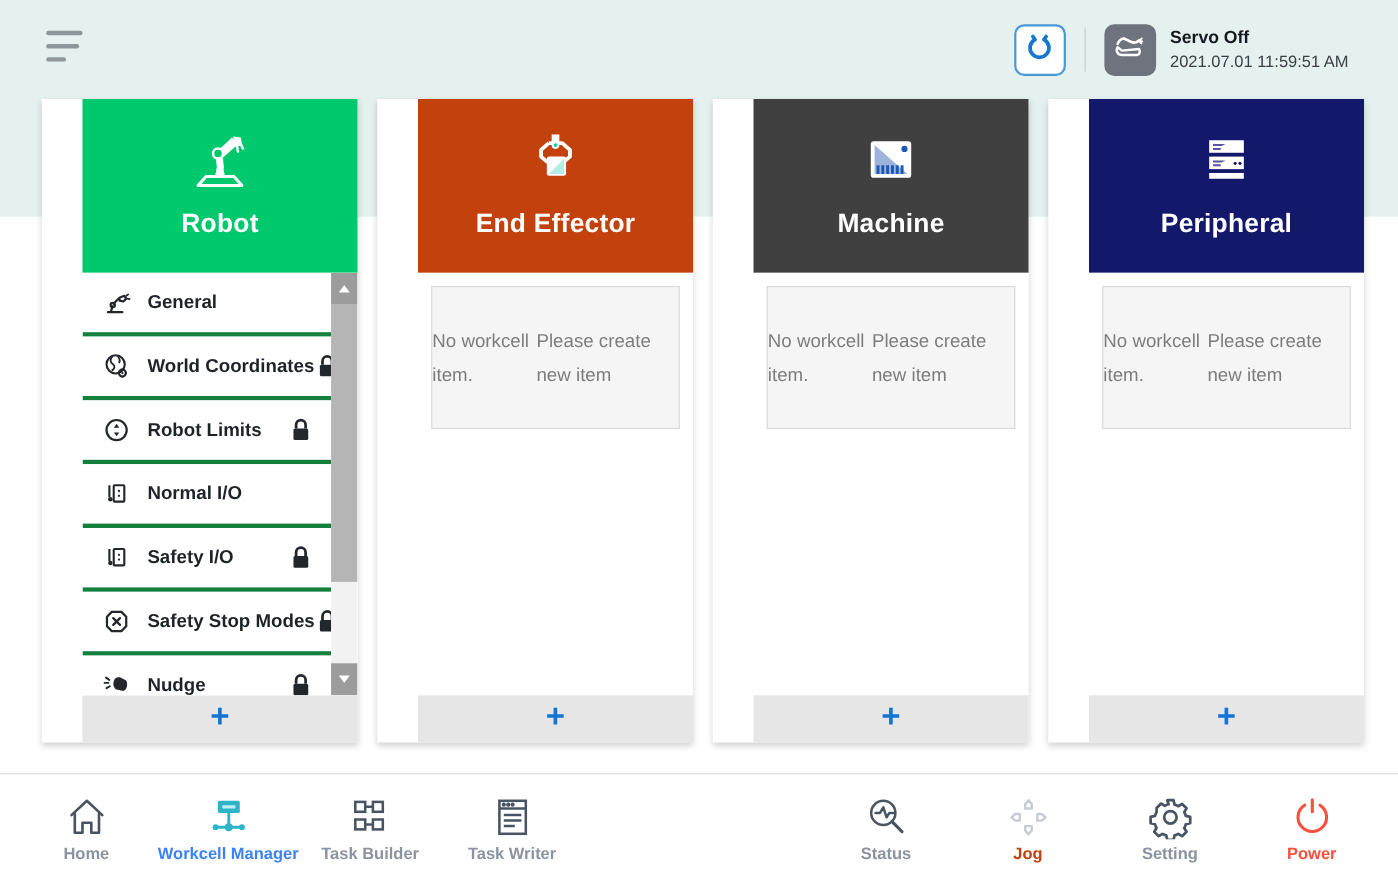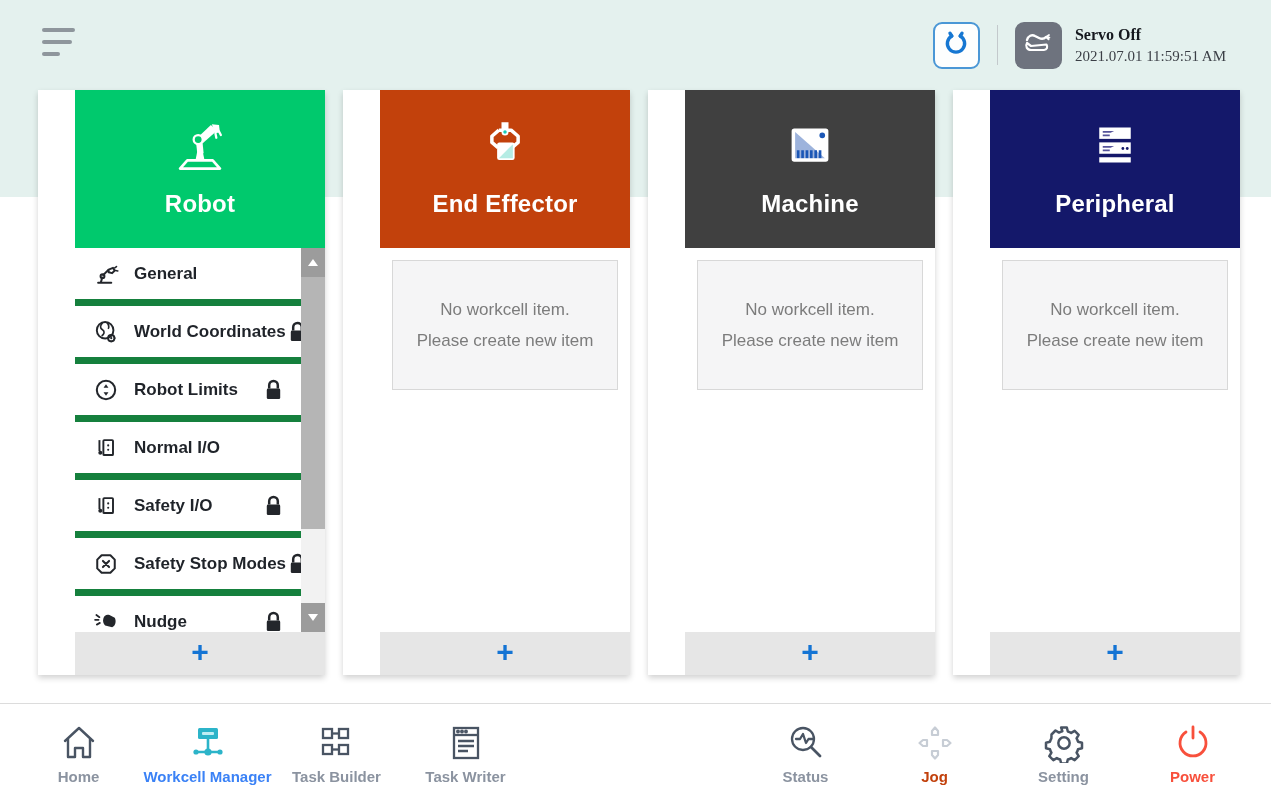--- a/index.html
+++ b/index.html
@@ -10,56 +10,56 @@
 
   
   .top-band { position:absolute; left:0; top:0; width:1271px; height:197px; background:#e4f1ee; }
   .topbar { position:absolute; left:0; top:0; width:1271px; height:90px; display:flex; align-items:center; }
   .hamburger { position:absolute; left:42px; top:28px; width:40px; height:34px; cursor:pointer; }
   .hamburger span { display:block; height:4px; border-radius:2px; background:#8e969c; margin-bottom:8px; }
   .hamburger span:nth-child(1){ width:33px; }
   .hamburger span:nth-child(2){ width:30px; }
   .hamburger span:nth-child(3){ width:18px; }
 
-  .topbar-right { position:absolute; right:45px; top:21px; display:flex; align-items:center; height:48px;font-family:Liberation Serif, serif; }
+  .topbar-right { position:absolute; right:45px; top:21px; display:flex; align-items:center; height:48px; }
   .gripper-btn { width:47px; height:47px; background:#fdfefe; border:2px solid #4a97d6; border-radius:9px;
                  display:flex; align-items:center; justify-content:center; }
   .topbar-divider { width:1px; height:40px; background:#c3c9cc; margin:0 17px; }
   .servo-box { width:47px; height:47px; background:#6e737e; border-radius:9px; display:flex; align-items:center; justify-content:center; margin-right:13px; }
   .servo-text { display:flex; flex-direction:column; justify-content:center; }
   .servo-status { font-size:16px; font-weight:700; color:#15181e; line-height:22px; }
   .servo-time { font-size:15px; color:#3b3f46; line-height:21px; }
 
   
   .columns { position:absolute; left:38px; top:90px; width:1202px; height:585px; display:flex; gap:18px; }
   .wc-col { width:287px; height:585px; display:flex; flex-direction:column; box-shadow:0 3px 6px rgba(0,0,0,.18); background:#fff;padding-left:37px; }
   .wc-header { height:158px; display:flex; flex-direction:column; align-items:center; flex-shrink:0; }
   .wc-header .hicon { margin-top:24px; height:62px; display:flex; align-items:center; justify-content:center; }
   .wc-title { margin-top:14px; font-size:24px; font-weight:700; color:#ffffff; letter-spacing:.2px; }
   .wc-body { flex:1; background:#fff; position:relative; overflow:hidden; }
   .wc-footer { height:43px; flex-shrink:0; background:#e6e6e6; display:flex; align-items:center; justify-content:center; cursor:pointer; }
   .wc-footer .plus { color:#1474d4; font-size:30px; font-weight:700; line-height:30px; margin-top:-3px; }
 
   
   .robot-list { position:absolute; left:0; top:0; right:24px; bottom:0; overflow:hidden; }
-  .robot-row { height:58px; display:flex; align-items:center; border-bottom:7px solid #15803d; padding:0 16px; background:#fff; cursor:pointer; }
+  .robot-row { height:58px; display:flex; align-items:center; border-bottom:4px solid #15803d; padding:0 16px; background:#fff; cursor:pointer; }
   .row-icon { width:30px; height:30px; flex-shrink:0; display:flex; align-items:center; justify-content:center; color:#23262b; }
   .row-label { margin-left:13px; font-size:17px; font-weight:700; color:#1f2329; white-space:nowrap; }
   .row-lock { margin-left:auto; width:23px; height:24px; color:#23262b; }
 
   
   .scrollbar { position:absolute; right:0; top:0; bottom:0; width:24px; background:#f2f2f2; display:flex; flex-direction:column; }
   .sb-btn { height:29px; flex-shrink:0; background:#9c9c9c; display:flex; align-items:center; justify-content:center; cursor:pointer; }
   .sb-btn svg { display:block; }
   .sb-thumb { height:252px; background:#b5b5b5; cursor:grab; }
   .sb-track { flex:1; }
 
   
   .empty-box { position:absolute; left:12px; right:12px; top:12px; height:130px; background:#f5f5f6; border:1px solid #d8d8d8;
-               display:flex; flex-direction:column; align-items:center; justify-content:center; }
+               display:flex; flex-direction:row; align-items:center; justify-content:center; }
   .empty-box p { font-size:17px; color:#7c7c7c; line-height:31px; }
 
   
   .bottom-nav { position:absolute; left:0; bottom:0; width:1271px; height:89px; background:#fff; border-top:1px solid #dcdcdc;
                 display:flex; align-items:stretch; padding:0 14px; }
   .nav-item { width:129px; display:flex; flex-direction:column; align-items:center; justify-content:flex-end; padding-bottom:7px; cursor:pointer; }
   .nav-item .nicon { height:44px; display:flex; align-items:center; justify-content:center; color:#495463; }
   .nav-item .nlabel { margin-top:3px; font-size:15px; font-weight:700; color:#8b93a0; white-space:nowrap; }
   .nav-item.active .nicon { color:#2cb4c9; }
   .nav-item.active .nlabel { color:#3b82f6; }

